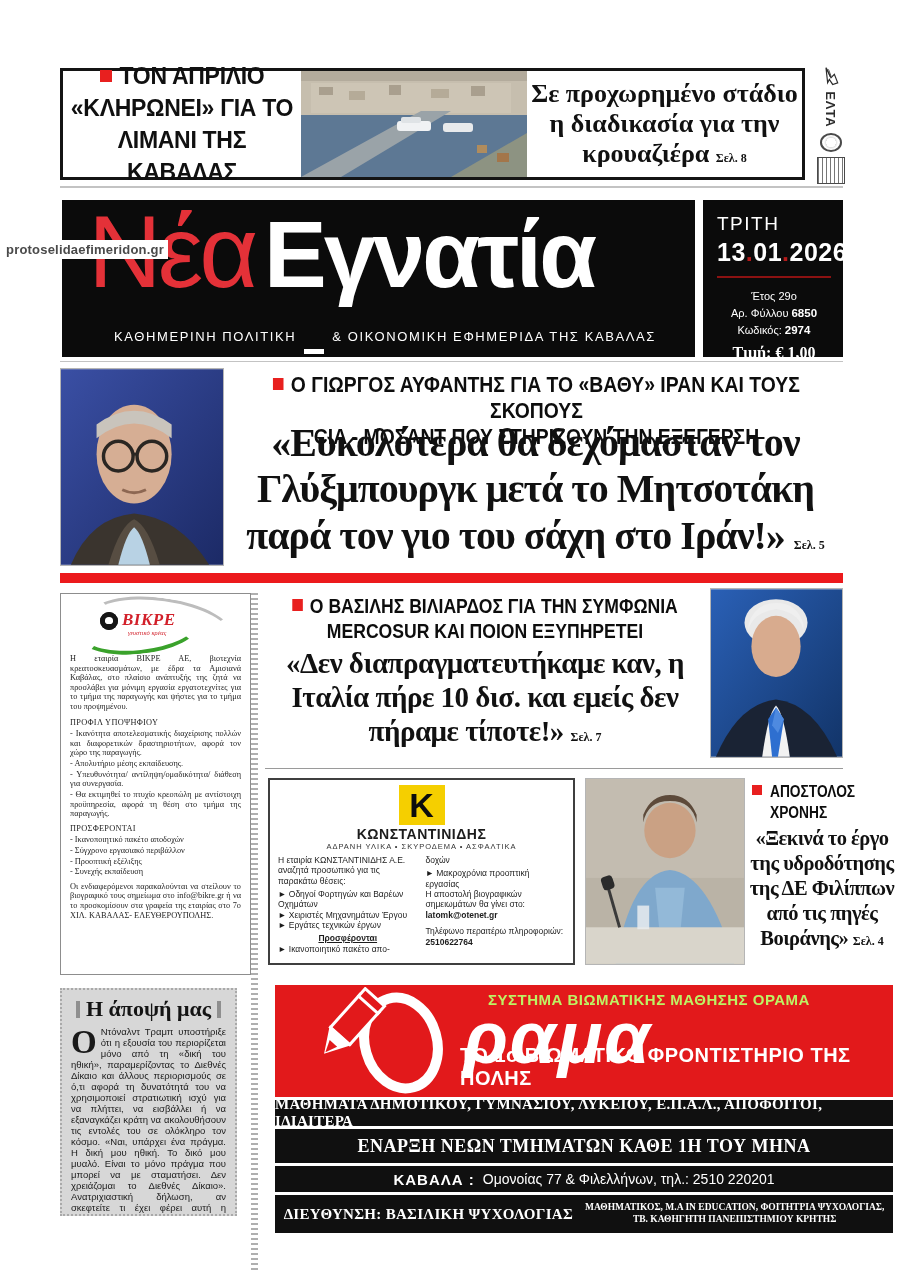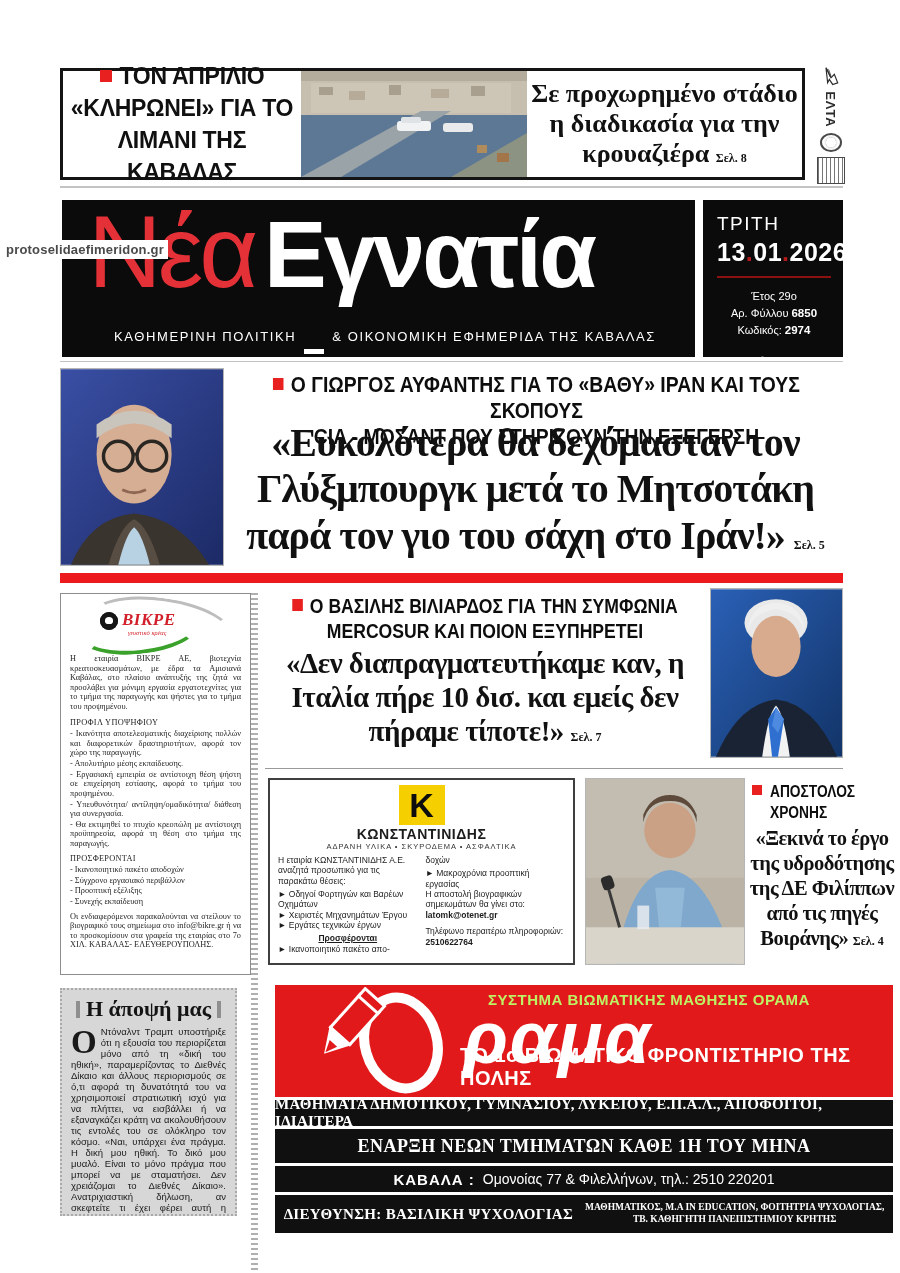--- a/index.html
+++ b/index.html
@@ -37,21 +37,21 @@
   .mast-sub{position:absolute;left:52px;bottom:9px;font-size:13px;letter-spacing:1.6px;color:#fff;display:flex;align-items:center;gap:8px;white-space:nowrap;}
   .gamma-box{display:inline-block;width:20px;height:24px;background:#0b0b0b;border-bottom:5px solid #fff;margin-bottom:-6px;}
   
   .datepanel{left:703px;top:200px;width:140px;height:157px;background:#0b0b0b;color:#fff;box-sizing:border-box;padding:13px 12px 10px 14px;}
   .dp-day{font-size:19px;letter-spacing:1.5px;}
   .dp-date{font-size:25px;font-weight:bold;letter-spacing:.5px;margin-top:3px;}
   .dp-dot{color:#b41a1a;}
   .dp-hr{height:2px;background:#8c1212;margin:9px 0 10px 0;}
   .dp-small{font-size:11px;text-align:center;line-height:1.5;}
   .dp-small b{font-size:11.5px;}
-  .dp-price{font-size:16px;font-weight:bold;text-align:center;margin-top:16px;font-family:Liberation Serif, serif;}
+  .dp-price{font-size:16px;font-weight:bold;text-align:center;margin-top:5px;font-family:Liberation Serif, serif;}
   
   .lead-kicker{left:230px;top:372px;width:613px;text-align:center;font-weight:bold;font-size:22px;line-height:1.18;color:#0d0d0d;}
   .lead-headline{left:228px;top:420px;width:615px;text-align:center;font-family:"Liberation Serif",serif;
     font-weight:bold;font-size:40px;line-height:1.16;color:#111;letter-spacing:-1px;}
   .photo-frame{border:1px solid #b5b5b5;box-sizing:border-box;}
   
   .red-divider{left:60px;top:573px;width:783px;height:10px;background:#ec1a1d;}
   
   .bikre{left:60px;top:593px;width:191px;height:382px;border:1px solid #8d8d8d;box-sizing:border-box;
     padding:6px 9px;overflow:hidden;font-size:8.3px;line-height:1.16;color:#1d1d1d;font-family:Liberation Serif, serif;}
@@ -223,21 +223,20 @@
     <div class="bikre-arc-green"></div>
     <div class="bikre-circle"></div>
     <div class="bikre-word">ΒΙΚΡΕ</div>
     <div class="bikre-tag">γευστικό κρέας</div>
   </div>
   <p>Η εταιρία ΒΙΚΡΕ ΑΕ, βιοτεχνία κρεατοσκευασμάτων, με έδρα τα Αμισιανά Καβάλας, στο πλαίσιο ανάπτυξής της ζητά να προσλάβει για μόνιμη εργασία εργατοτεχνίτες για το τμήμα της παραγωγής και ψήστες για το τμήμα του προψημένου.</p>
   <div class="hd">ΠΡΟΦΙΛ ΥΠΟΨΗΦΙΟΥ</div>
   <ul>
       <li>- Ικανότητα αποτελεσματικής διαχείρισης πολλών και διαφορετικών δραστηριοτήτων, αφορά τον χώρο της παραγωγής.</li>
       <li>- Απολυτήριο μέσης εκπαίδευσης.</li>
-      <li>- Εργασιακή εμπειρία σε αντίστοιχη θέση ψήστη σε επιχείρηση εστίασης, αφορά το τμήμα του προψημένου.</li>
       <li>- Υπευθυνότητα/ αντίληψη/ομαδικότητα/ διάθεση για συνεργασία.</li>
       <li>- Θα εκτιμηθεί το πτυχίο κρεοπώλη με αντίστοιχη προϋπηρεσία, αφορά τη θέση στο τμήμα της παραγωγής.</li>
     </ul>
   <div class="hd">ΠΡΟΣΦΕΡΟΝΤΑΙ</div>
   <ul>
       <li>- Ικανοποιητικό πακέτο αποδοχών</li>
       <li>- Σύγχρονο εργασιακό περιβάλλον</li>
       <li>- Προοπτική εξέλιξης</li>
       <li>- Συνεχής εκπαίδευση</li>
     </ul>

